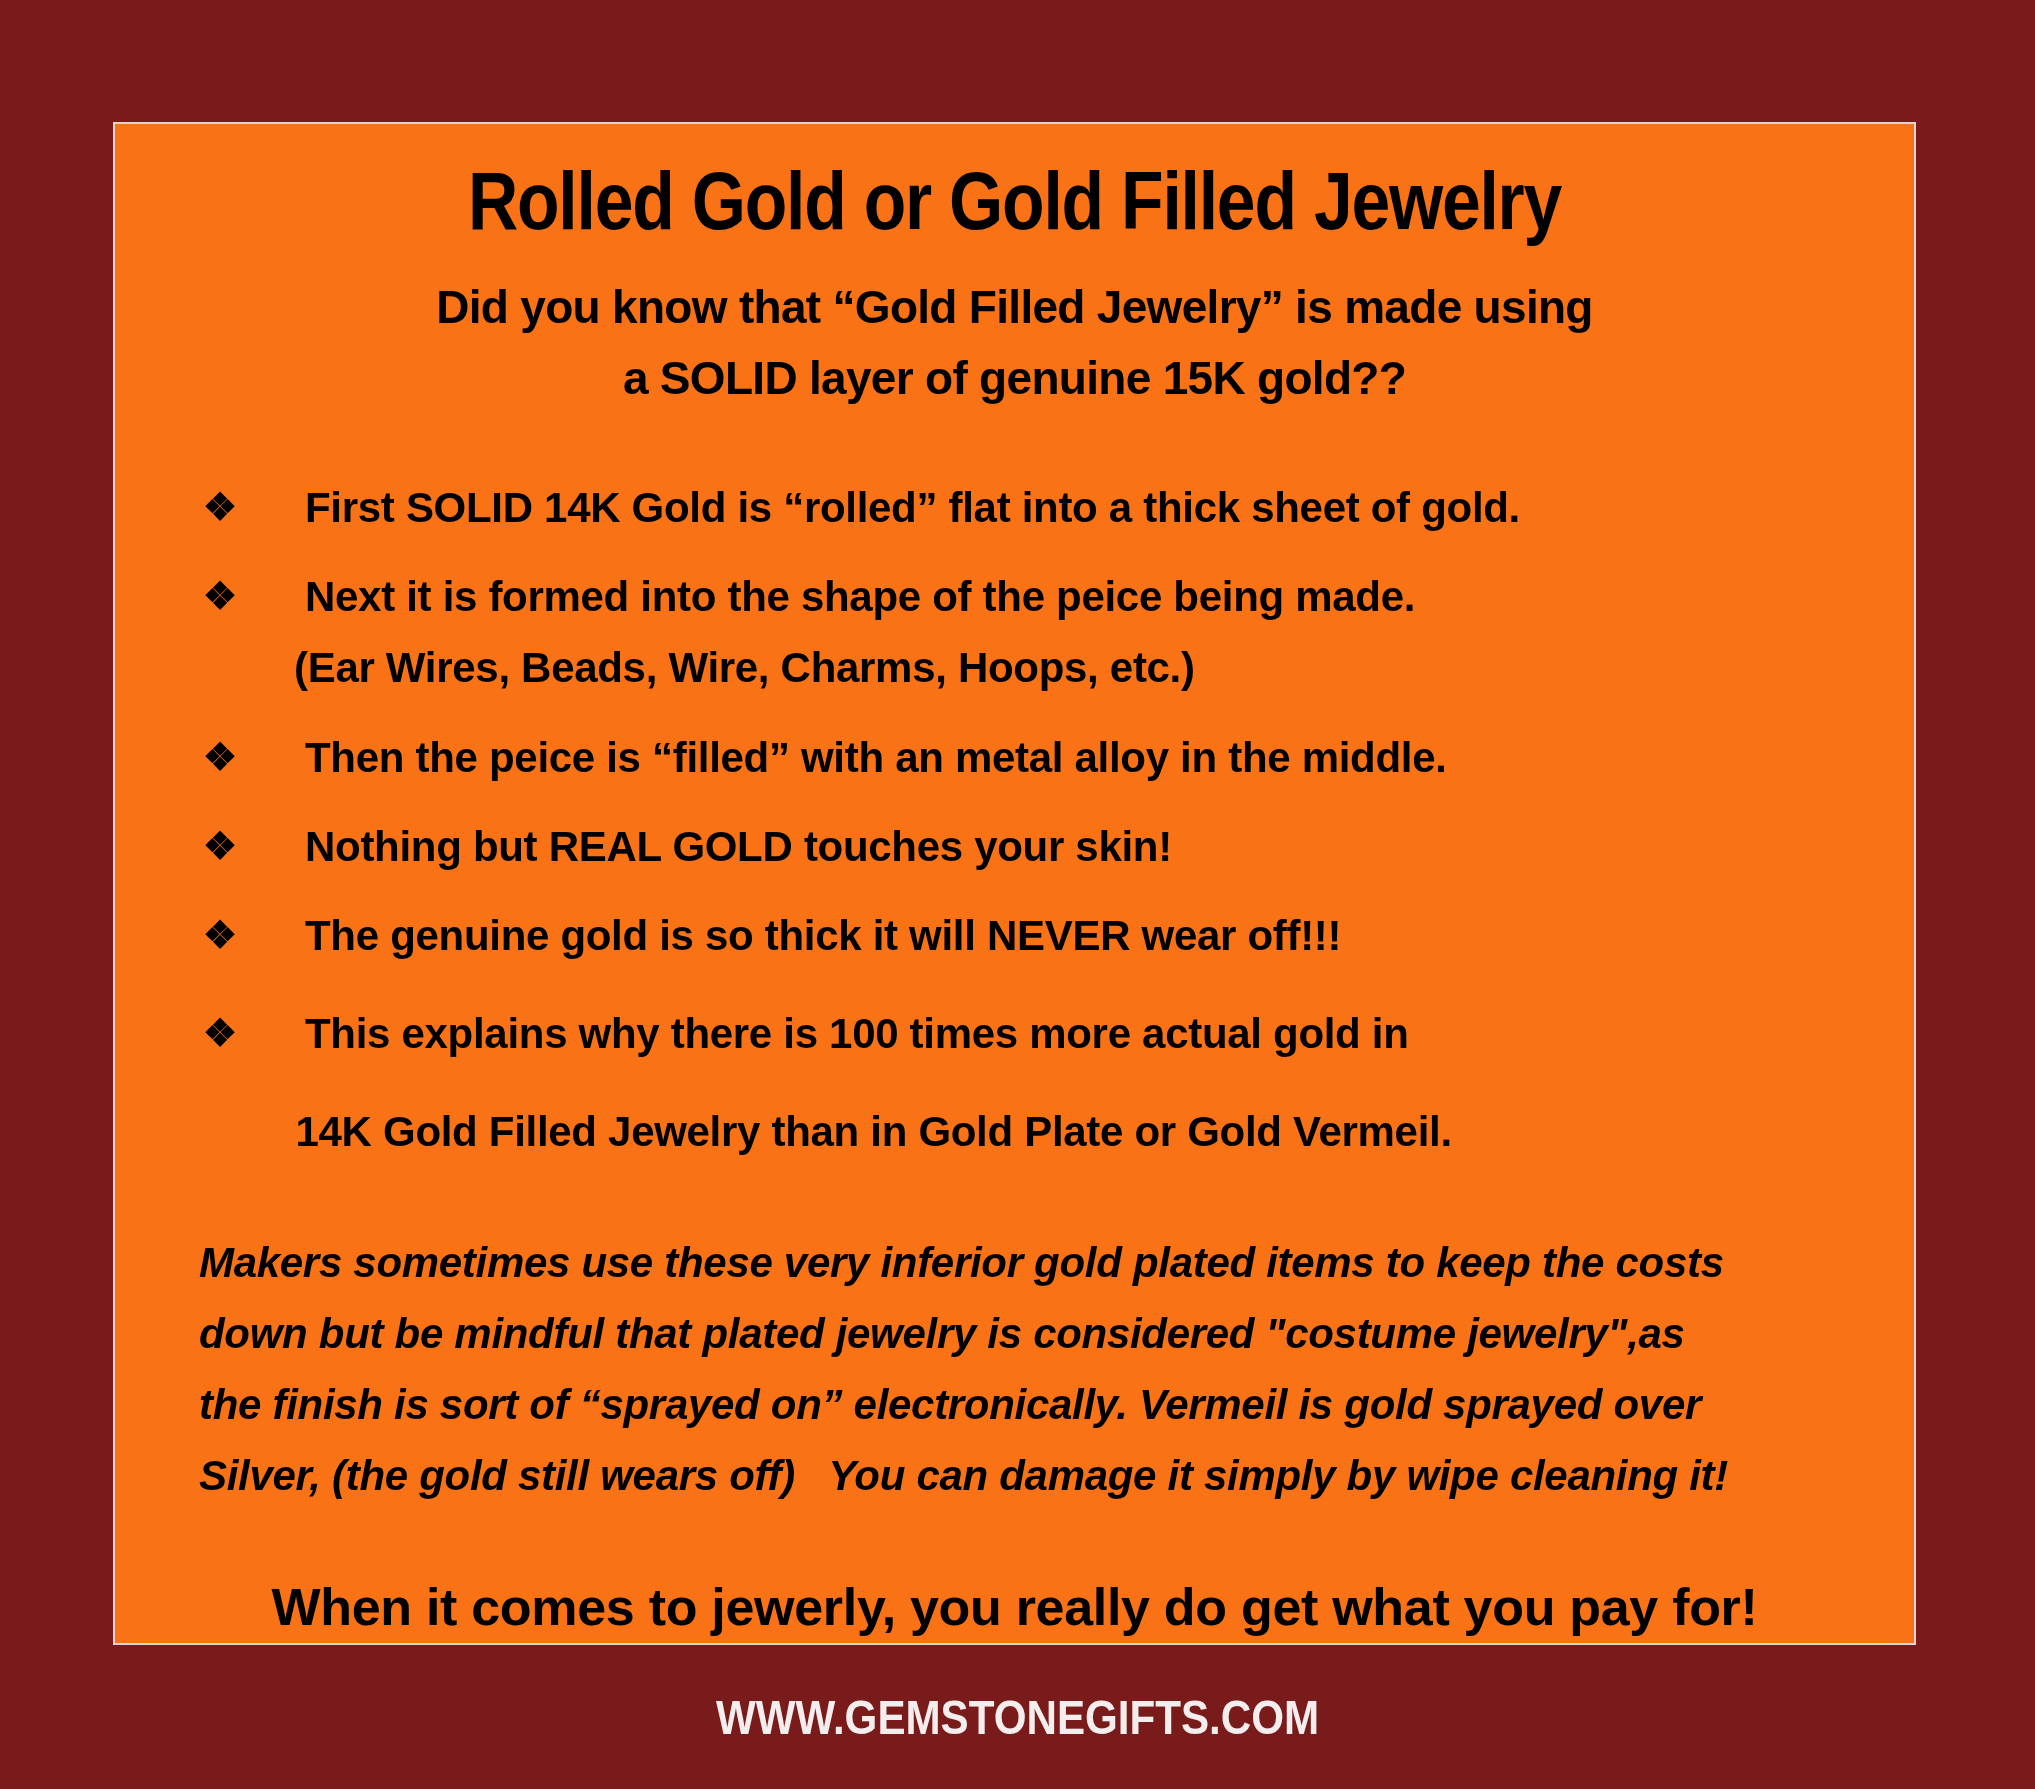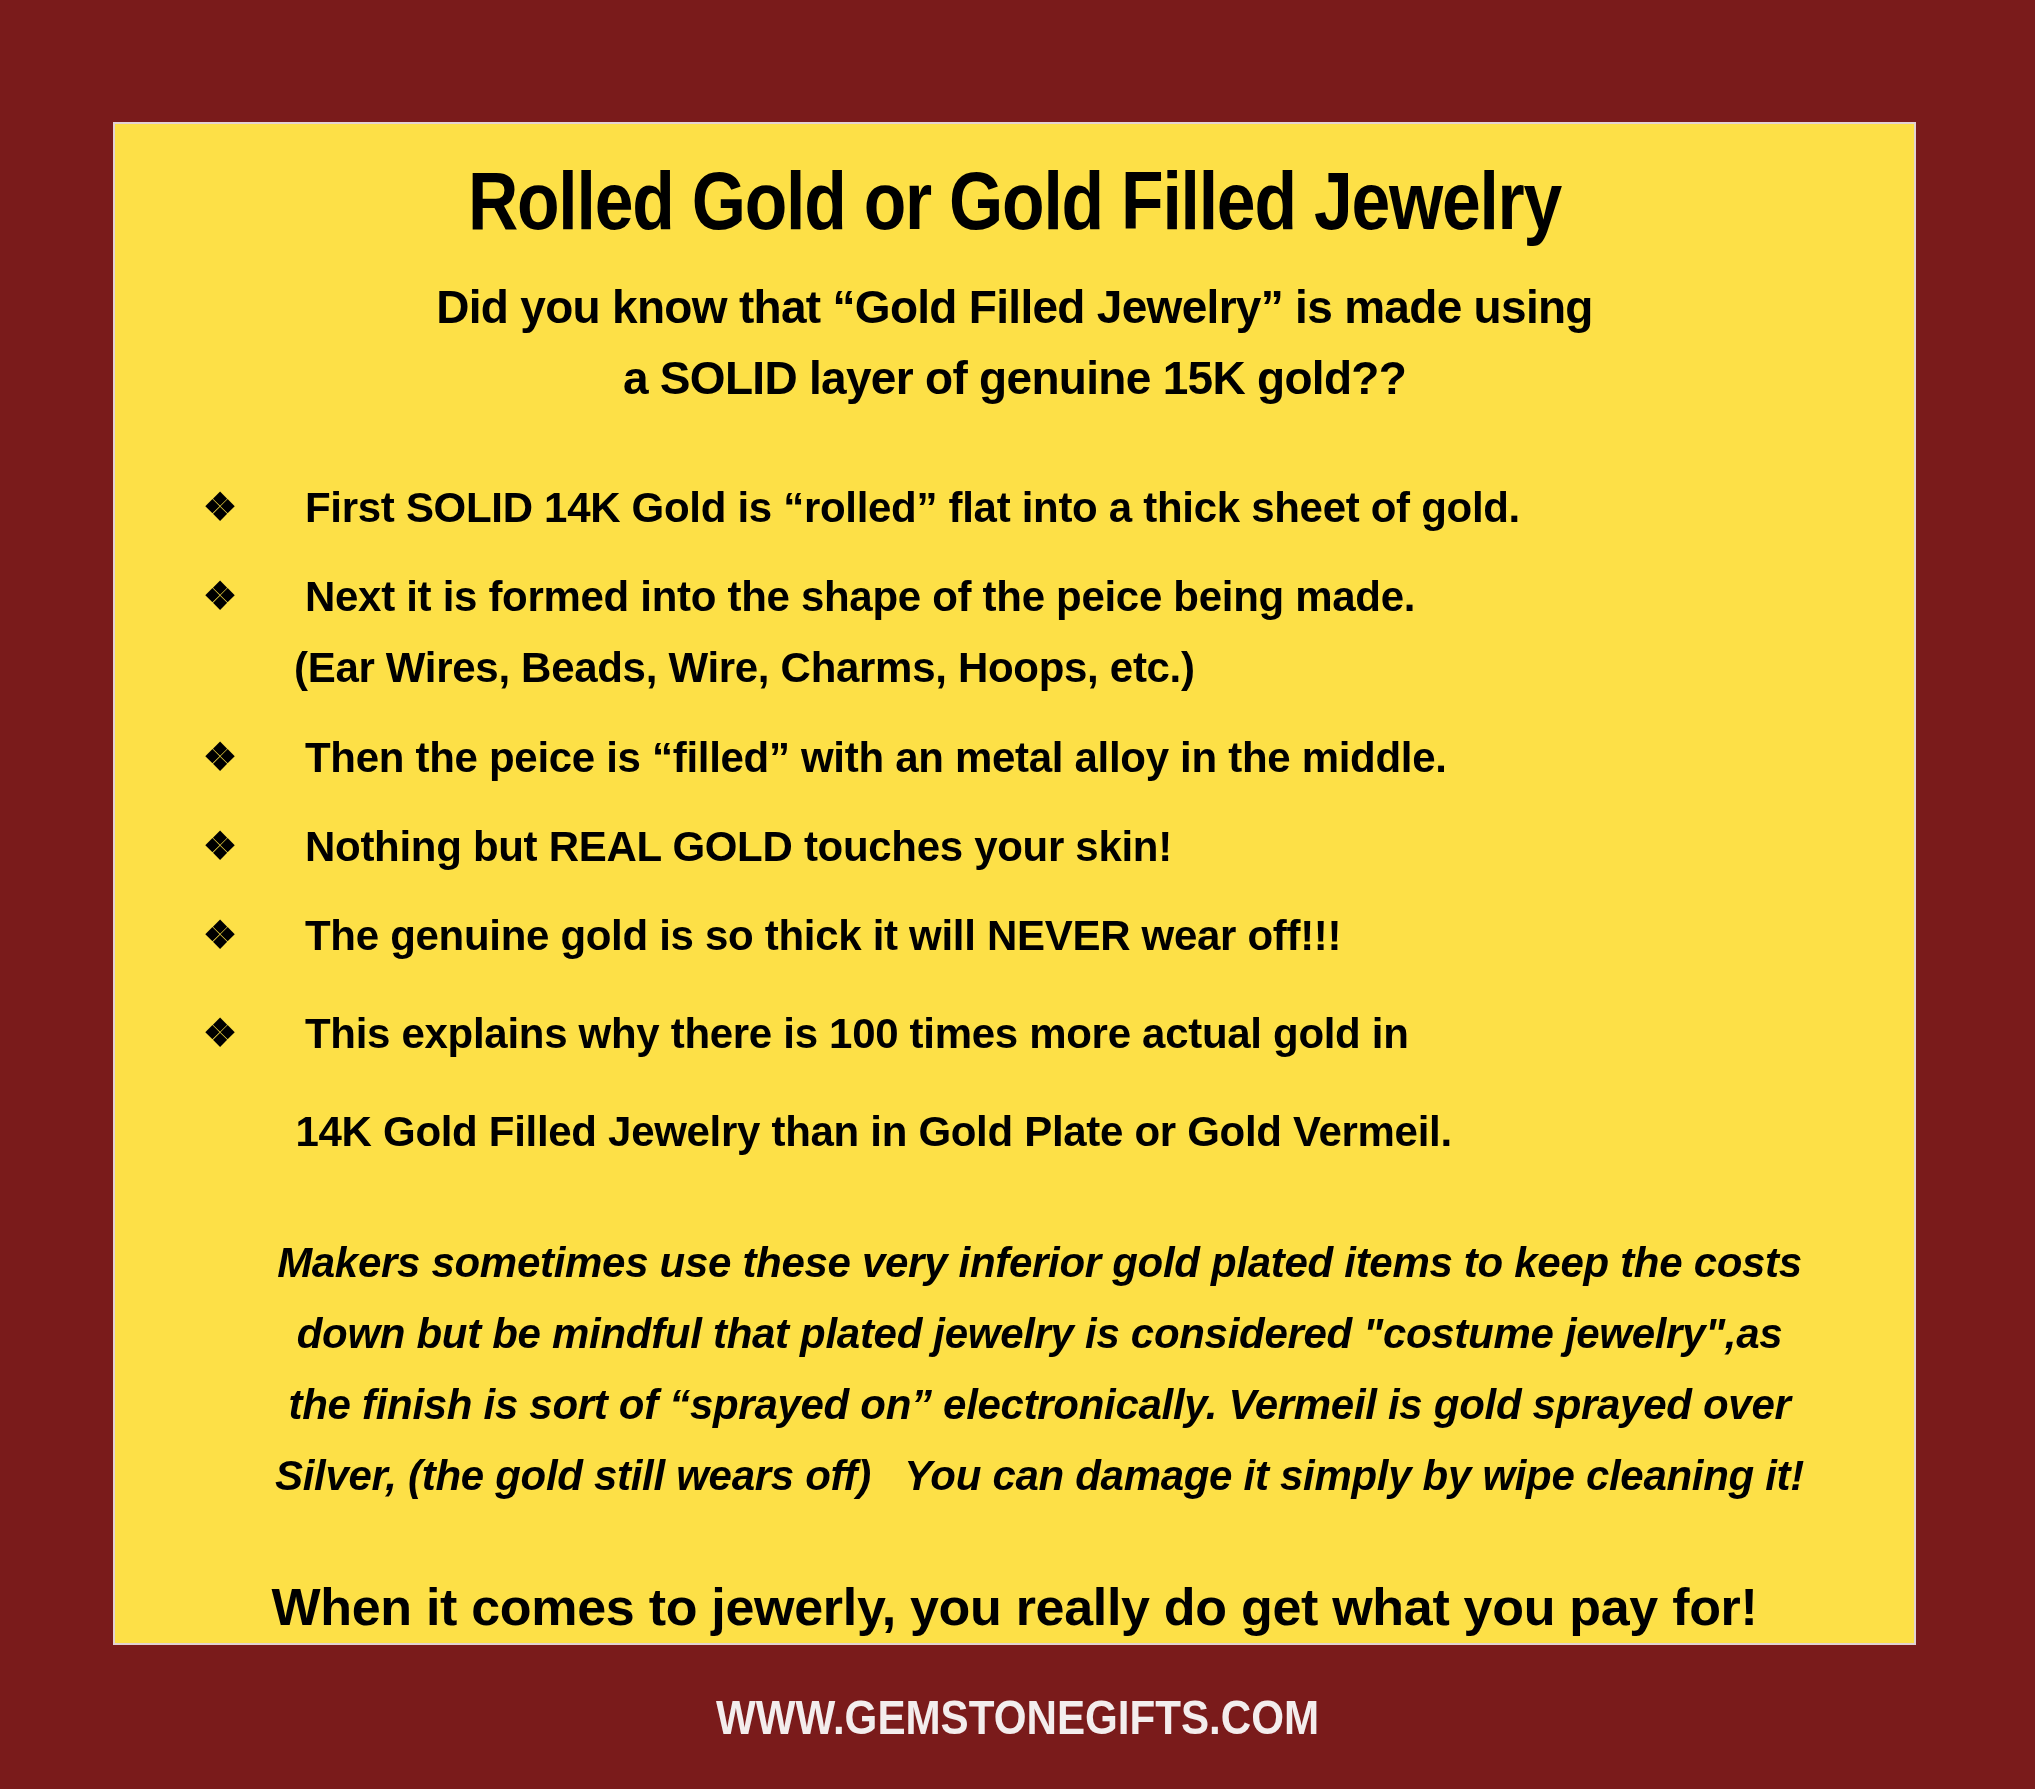--- a/index.html
+++ b/index.html
@@ -8,21 +8,21 @@
     position: relative;
     background: #7a1b1b;
     font-family: "Liberation Sans", sans-serif;
     color: #000;
     overflow: hidden;
   }
   .content-card {
     position: absolute;
     left: 113px; top: 122px;
     width: 1803px; height: 1523px;
-    background: #fde047;
+    background: #f97316;
     border: 2px solid #e3d2d2;
     box-sizing: border-box;
   }
   .page-title {
     margin-top: 33px;
     text-align: center;
     font-size: 81px;
     font-weight: bold;
     line-height: 88px;
     letter-spacing: -1.4px;
@@ -66,21 +66,21 @@
   .bullet-text .b-cont { margin-left: -11px; }
   .bullet-text .b-cont-gap { margin-left: -9.5px; margin-top: 27px; }
   .info-paragraph {
     margin: 60px 34px 0 84px;
     font-size: 42px;
     font-weight: bold;
     font-style: italic;
     line-height: 71px;
     letter-spacing: -0.3px;
   }
-  .info-paragraph .p-line { display: block; white-space: pre-wrap; text-align: center; }
+  .info-paragraph .p-line { display: block; white-space: pre-wrap; }
   .closing-line {
     margin-top: 69px;
     text-align: center;
     font-size: 52px;
     font-weight: bold;
     line-height: 54px;
     letter-spacing: -0.3px;
   }
   .site-footer {
     position: absolute;

